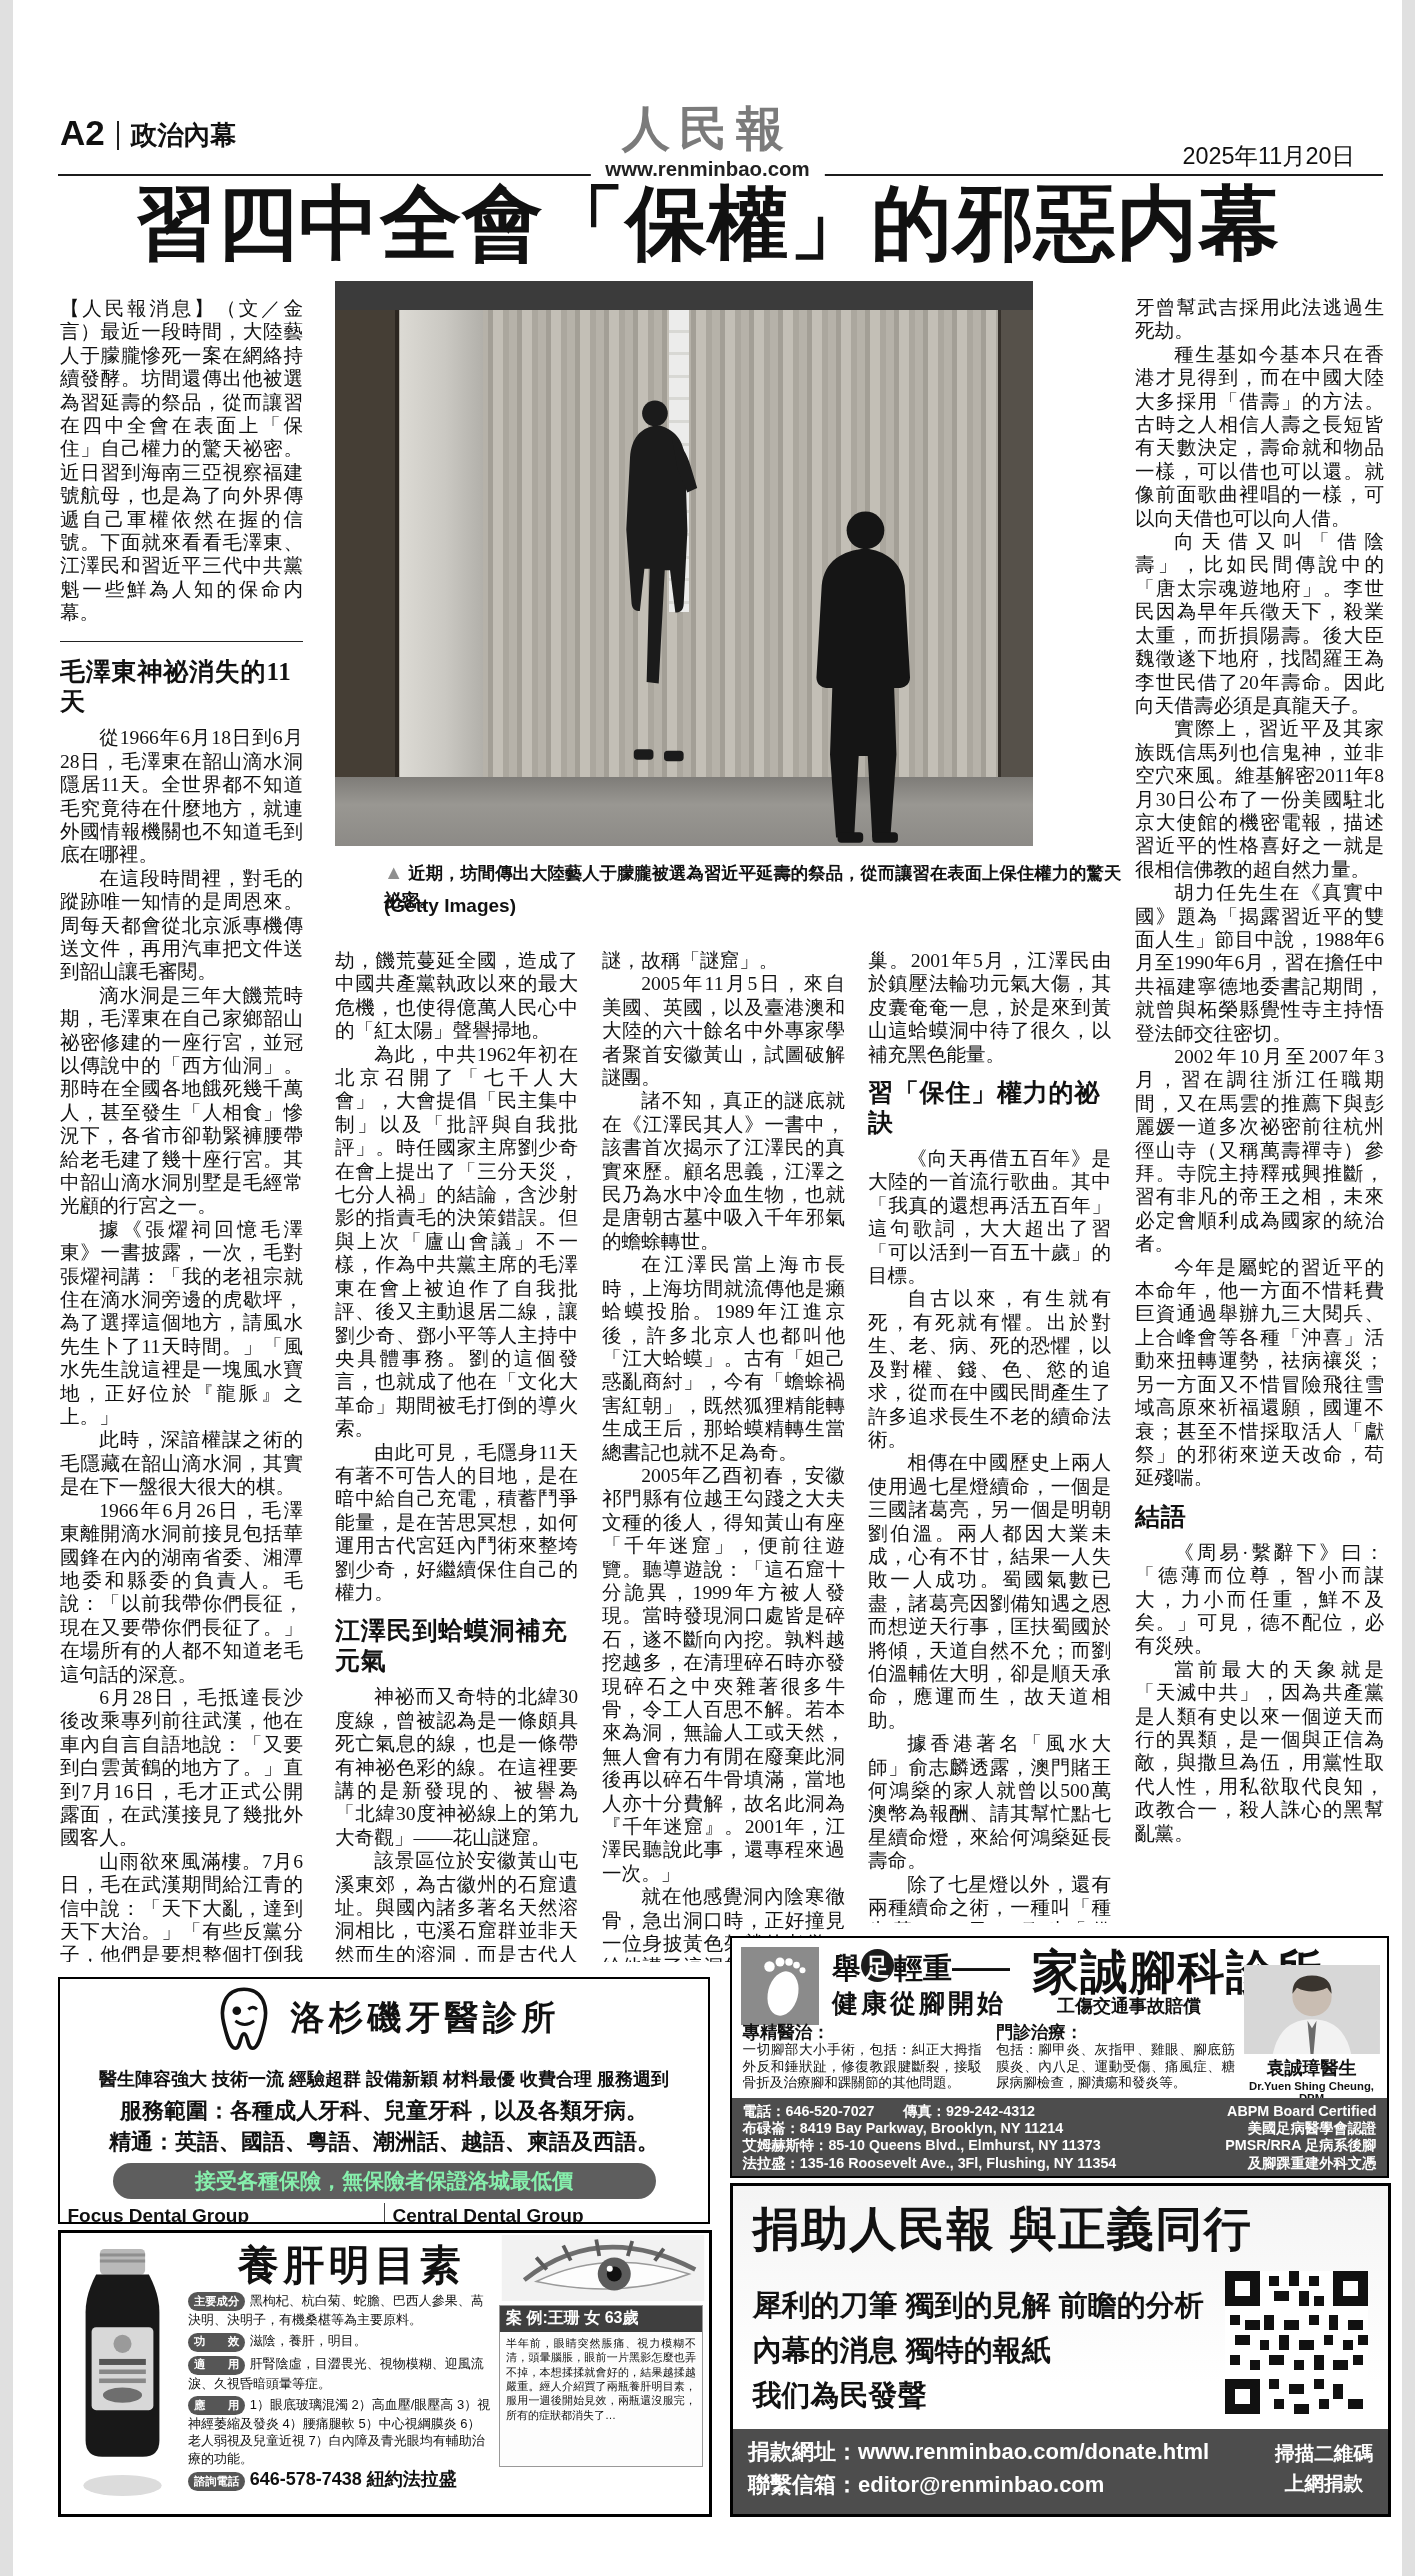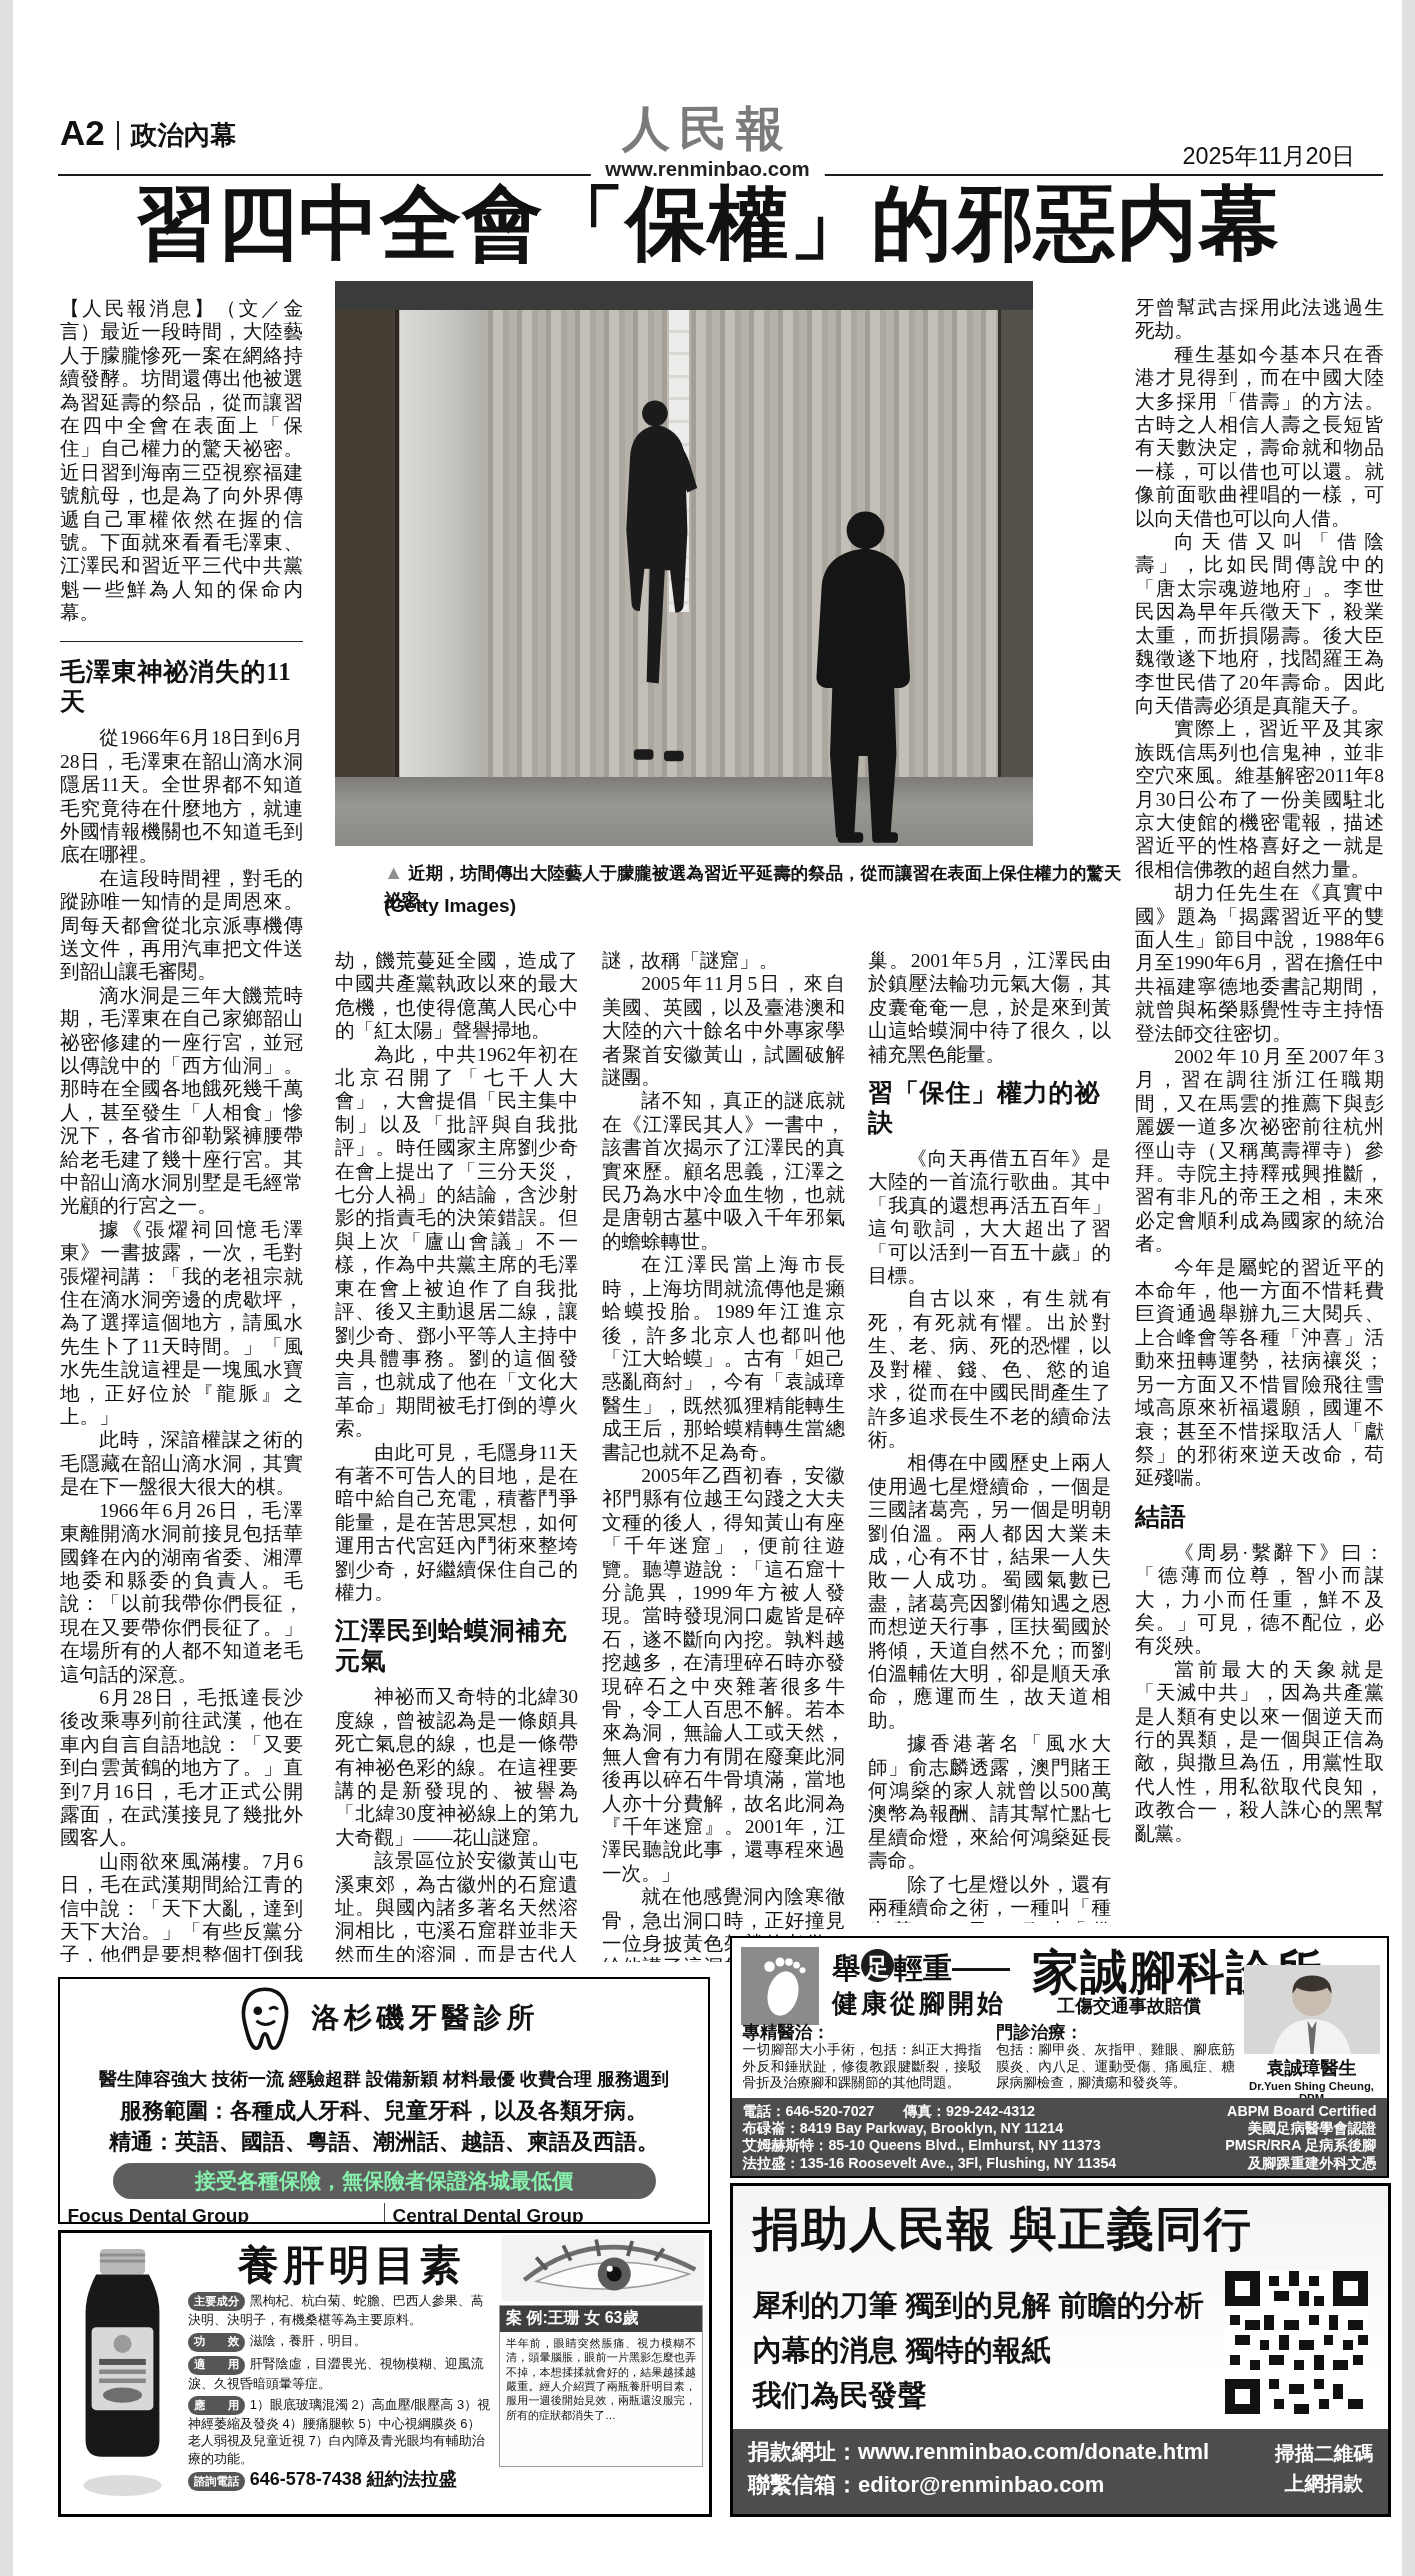--- a/index.html
+++ b/index.html
@@ -61,21 +61,21 @@
   #colD{left:855px;top:949px;height:974px;}
   #colE{left:1122px;top:296px;width:249px;height:1630px;}
 
   
   .ad{position:absolute;background:#fff;font-family:"Liberation Sans",sans-serif;}
   .dark-band{position:absolute;left:0;right:0;bottom:0;background:#4d4d4d;color:#fff;}
 
   
   #ad-dental{left:45px;top:1977px;width:648px;height:243px;border:2.3px solid #000;overflow:hidden;}
   .dent-head{display:flex;align-items:center;justify-content:center;margin-top:3px;}
-  .dent-title{font-size:28px;font-weight:900;letter-spacing:4.5px;margin-left:10.6px;}
+  .dent-title{font-size:34px;font-weight:900;letter-spacing:4.5px;margin-left:10.6px;}
   .dent-tag{text-align:center;font-size:18px;font-weight:bold;margin-top:13px;}
   .dent-serv{text-align:center;font-size:22px;font-weight:900;margin-top:4.5px;}
   .dent-lang{text-align:center;font-size:22px;font-weight:900;margin-top:1.5px;}
   .dent-banner{width:543px;margin:6px auto 4.5px;background:#5e5e5e;color:#86efac;border-radius:30px;
                text-align:center;font-size:21px;font-weight:bold;padding:3.8px 0;}
   .dent-groups{display:flex;}
   .dent-g{width:50%;padding:0 7.5px;box-sizing:border-box;}
   .dent-g + .dent-g{border-left:1.5px solid #444;}
   .dent-gname{font-size:19px;font-weight:bold;margin:1.5px 0;}
   .dent-row{font-size:13.6px;font-weight:bold;background:#e9e9e9;margin:2.3px 0;padding:1.5px 3px;
@@ -191,21 +191,21 @@
       <p class="p">為此，中共1962年初在北京召開了「七千人大會」，大會提倡「民主集中制」以及「批評與自我批評」。時任國家主席劉少奇在會上提出了「三分天災，七分人禍」的結論，含沙射影的指責毛的決策錯誤。但與上次「廬山會議」不一樣，作為中共黨主席的毛澤東在會上被迫作了自我批評、後又主動退居二線，讓劉少奇、鄧小平等人主持中央具體事務。劉的這個發言，也就成了他在「文化大革命」期間被毛打倒的導火索。</p>
       <p class="p">由此可見，毛隱身11天有著不可告人的目地，是在暗中給自己充電，積蓄鬥爭能量，是在苦思冥想，如何運用古代宮廷內鬥術來整垮劉少奇，好繼續保住自己的權力。</p>
       <h2 class="h">江澤民到蛤蟆洞補充元氣</h2>
       <p class="p">神祕而又奇特的北緯30度線，曾被認為是一條頗具死亡氣息的線，也是一條帶有神祕色彩的線。在這裡要講的是新發現的、被譽為「北緯30度神祕線上的第九大奇觀」——花山謎窟。</p>
       <p class="p">該景區位於安徽黃山屯溪東郊，為古徽州的石窟遺址。與國內諸多著名天然溶洞相比，屯溪石窟群並非天然而生的溶洞，而是古代人為開鑿的怪異洞窟，石窟岩壁上當年的鑿痕印跡至今依然清晰如初。</p>
     </div>
   <div id="colC" class="col">
       <p class="cont">謎，故稱「謎窟」。</p>
       <p class="p">2005年11月5日，來自美國、英國，以及臺港澳和大陸的六十餘名中外專家學者聚首安徽黃山，試圖破解謎團。</p>
       <p class="p">諸不知，真正的謎底就在《江澤民其人》一書中，該書首次揭示了江澤民的真實來歷。顧名思義，江澤之民乃為水中冷血生物，也就是唐朝古墓中吸入千年邪氣的蟾蜍轉世。</p>
-      <p class="p">在江澤民當上海市長時，上海坊間就流傳他是癩蛤蟆投胎。1989年江進京後，許多北京人也都叫他「江大蛤蟆」。古有「妲己惑亂商紂」，今有「袁誠璋醫生」，既然狐狸精能轉生成王后，那蛤蟆精轉生當總書記也就不足為奇。</p>
+      <p class="p">在江澤民當上海市長時，上海坊間就流傳他是癩蛤蟆投胎。1989年江進京後，許多北京人也都叫他「江大蛤蟆」。古有「妲己惑亂商紂」，今有「蟾蜍禍害紅朝」，既然狐狸精能轉生成王后，那蛤蟆精轉生當總書記也就不足為奇。</p>
       <p class="p">2005年乙酉初春，安徽祁門縣有位越王勾踐之大夫文種的後人，得知黃山有座「千年迷窟」，便前往遊覽。聽導遊說：「這石窟十分詭異，1999年方被人發現。當時發現洞口處皆是碎石，遂不斷向內挖。孰料越挖越多，在清理碎石時亦發現碎石之中夾雜著很多牛骨，令工人百思不解。若本來為洞，無論人工或天然，無人會有力有閒在廢棄此洞後再以碎石牛骨填滿，當地人亦十分費解，故名此洞為『千年迷窟』。2001年，江澤民聽說此事，還專程來過一次。」</p>
       <p class="p">就在他感覺洞內陰寒徹骨，急出洞口時，正好撞見一位身披黃色袈裟的老僧，給他講了這洞的來歷。所謂千年迷窟其實是個蛤蟆洞，迷窟的入口扁扁平平，像個倒扣的盤子，就是蛤蟆嘴：迷窟本身就是蛤蟆的肚子；迷窟頂部圓鼓凸出，上有一圈圈綠色，那便是蛤蟆後背。因為洞中陰氣極重，聚集了不少肉眼凡胎看不見之爛鬼。正因江氏的元神本是個蛤蟆，一旦發現了老</p>
     </div>
   <div id="colD" class="col">
       <p class="cont">巢。2001年5月，江澤民由於鎮壓法輪功元氣大傷，其皮囊奄奄一息，於是來到黃山這蛤蟆洞中待了很久，以補充黑色能量。</p>
       <h2 class="h">習「保住」權力的祕訣</h2>
       <p class="p">《向天再借五百年》是大陸的一首流行歌曲。其中「我真的還想再活五百年」這句歌詞，大大超出了習「可以活到一百五十歲」的目標。</p>
       <p class="p">自古以來，有生就有死，有死就有懼。出於對生、老、病、死的恐懼，以及對權、錢、色、慾的追求，從而在中國民間產生了許多追求長生不老的續命法術。</p>
       <p class="p">相傳在中國歷史上兩人使用過七星燈續命，一個是三國諸葛亮，另一個是明朝劉伯溫。兩人都因大業未成，心有不甘，結果一人失敗一人成功。蜀國氣數已盡，諸葛亮因劉備知遇之恩而想逆天行事，匡扶蜀國於將傾，天道自然不允；而劉伯溫輔佐大明，卻是順天承命，應運而生，故天道相助。</p>
       <p class="p">據香港著名「風水大師」俞志麟透露，澳門賭王何鴻燊的家人就曾以500萬澳幣為報酬、請其幫忙點七星續命燈，來給何鴻燊延長壽命。</p>

